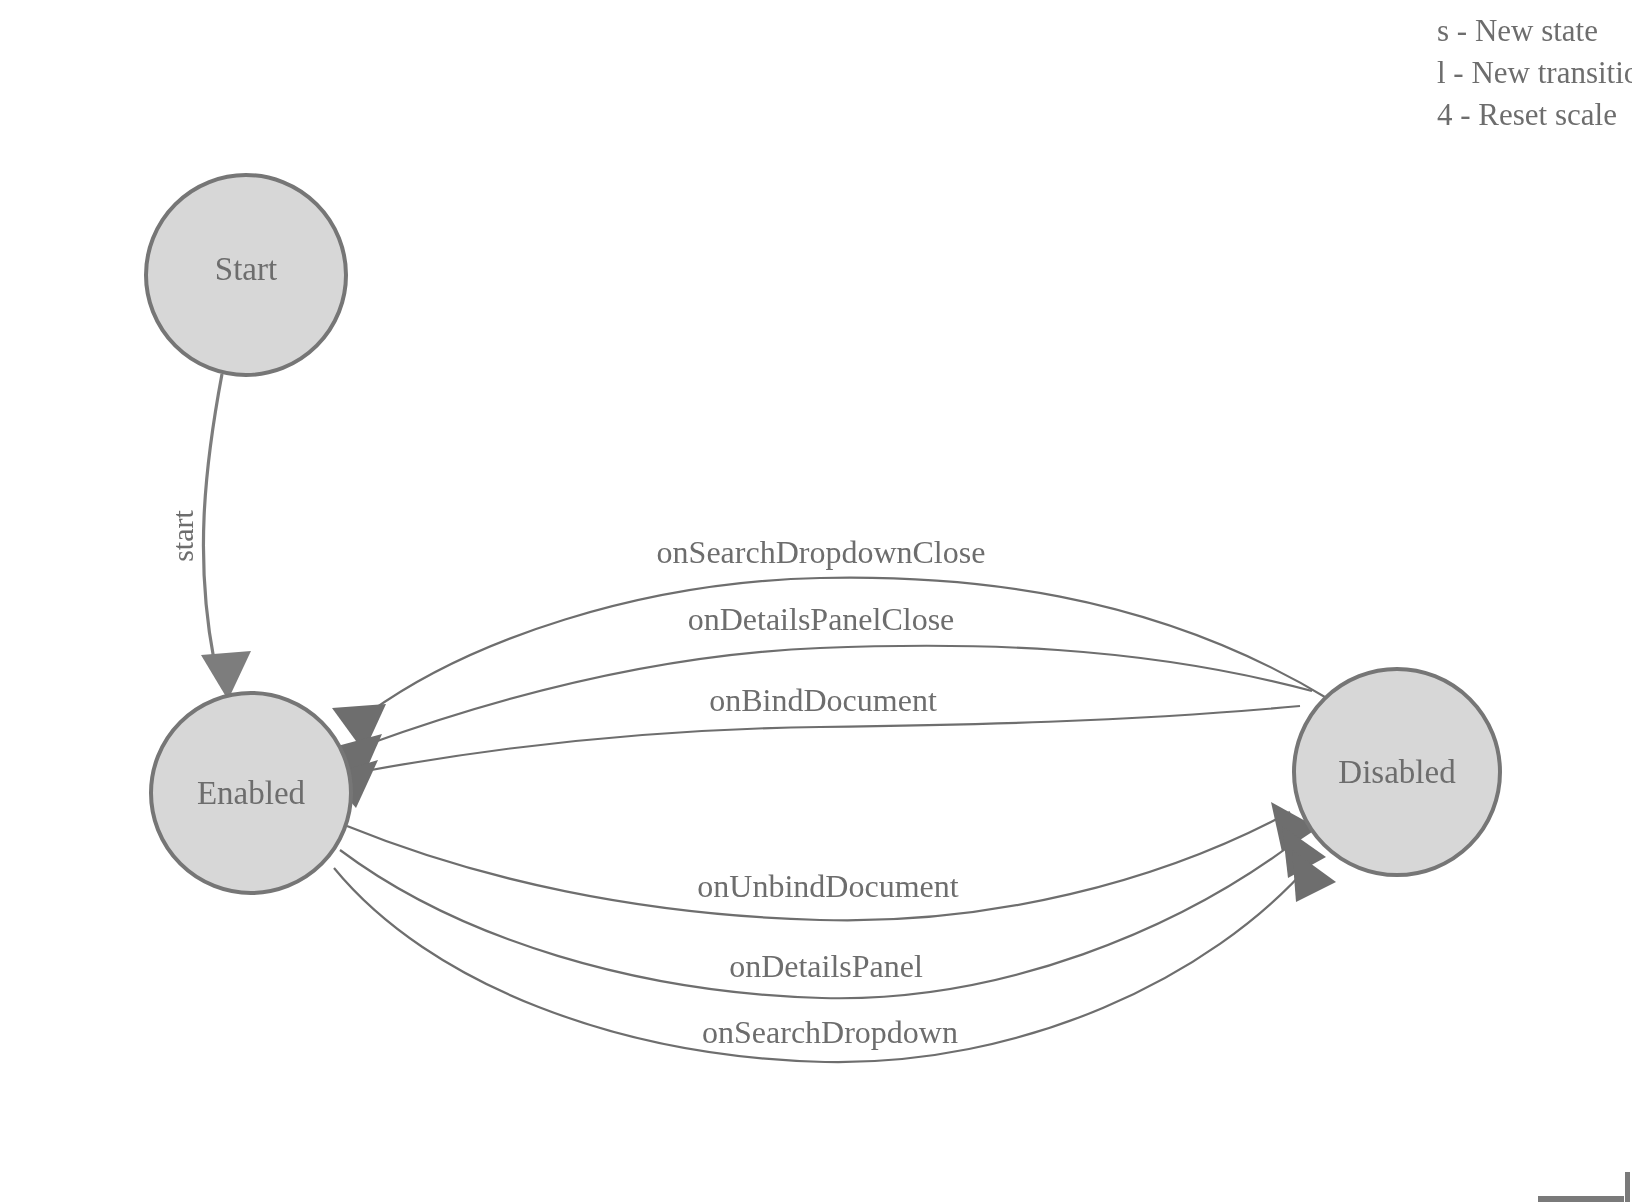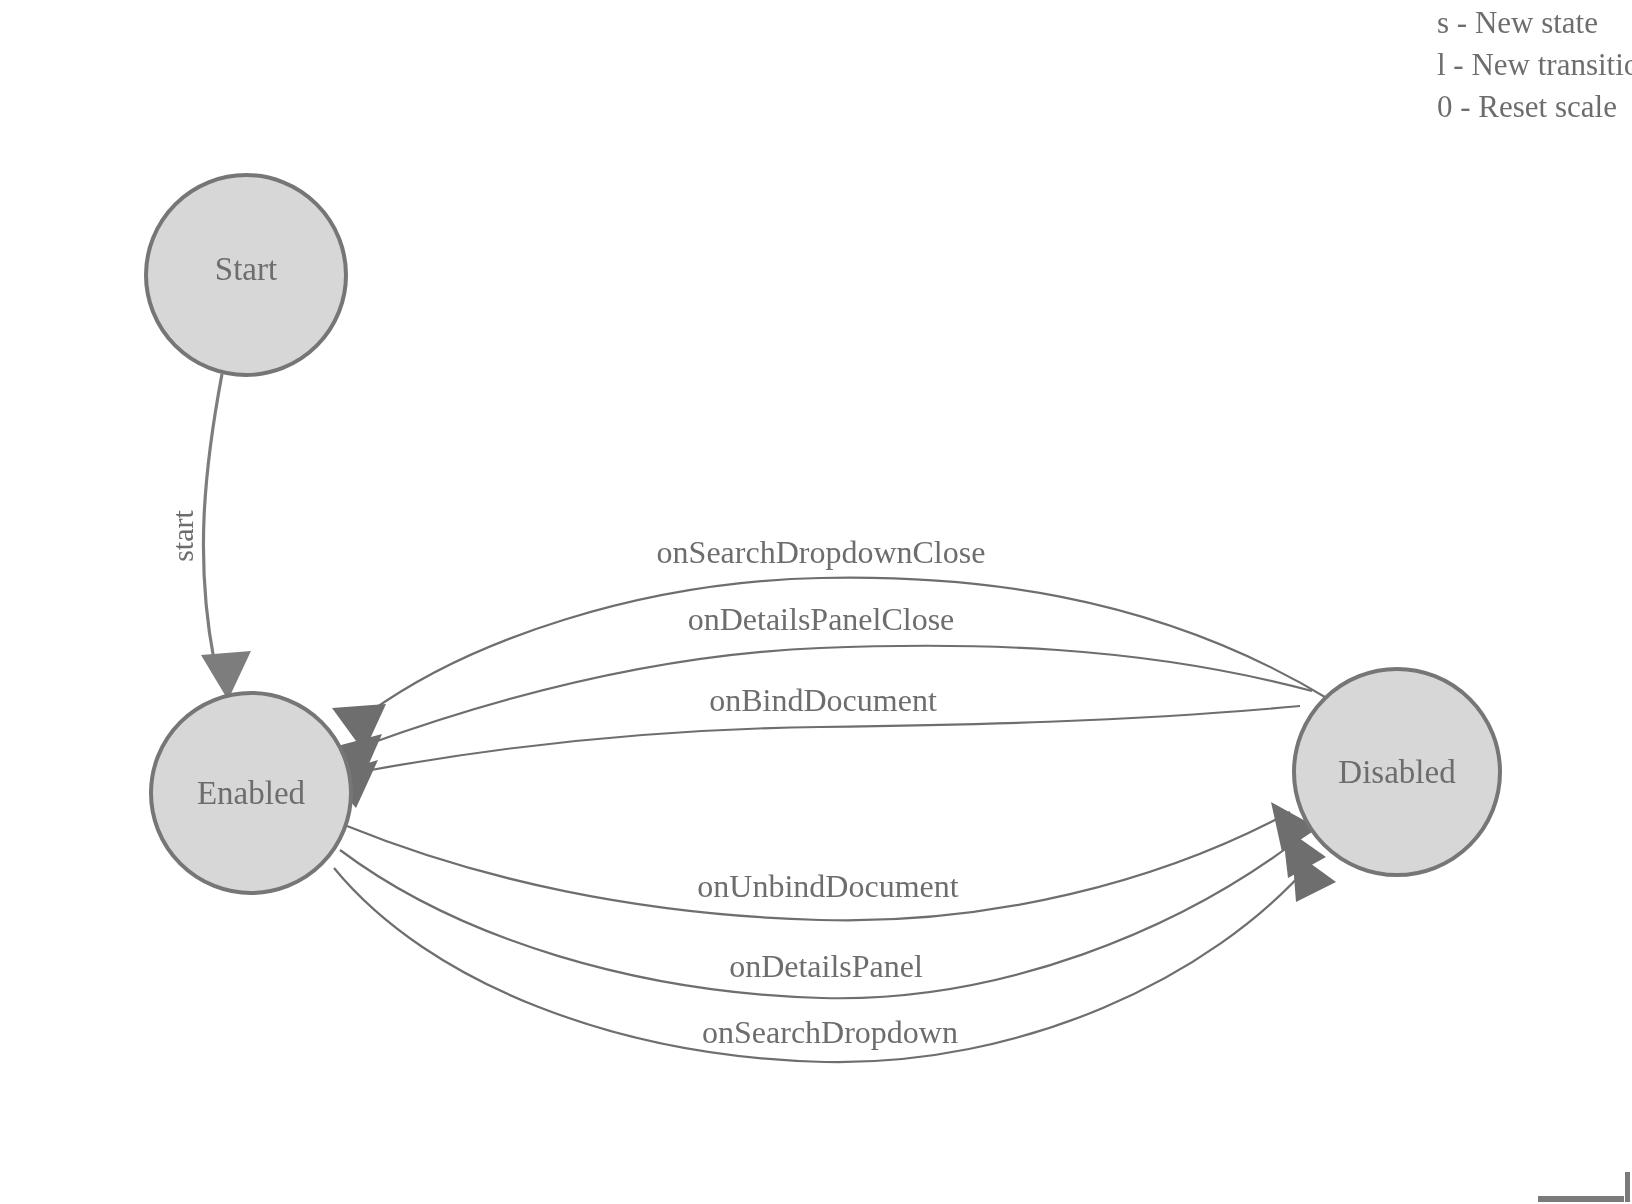--- a/index.html
+++ b/index.html
@@ -73,21 +73,21 @@
     font-family: "Liberation Serif", "DejaVu Serif", serif;
     font-size: 30px;
     text-anchor: middle;
   }
   #legend-panel {
     position: absolute;
     right: 0;
     top: 0;
     width: 205px;
     overflow: hidden;
-    padding-top: 2px;
+    padding-top: 10px;
     pointer-events: auto;
   }
   .legend-line {
     color: #6d6d6d;
     font-family: "Liberation Serif", "DejaVu Serif", serif;
     font-size: 31px;
     line-height: 42px;
     white-space: nowrap;
     padding-left: 10px;
   }
@@ -177,19 +177,19 @@
 
     <text class="edge-label" x="826" y="977">onDetailsPanel</text>
 
     <text class="edge-label" x="830" y="1043">onSearchDropdown</text>
 
   </svg>
 
   <div id="legend-panel">
     <div class="legend-line">s - New state</div>
     <div class="legend-line">l - New transition</div>
-    <div class="legend-line">0 - Reset scale</div>
+    <div class="legend-line">4 - Reset scale</div>
   </div>
 
   <div id="scroll-corner-v"></div>
   <div id="scroll-corner-h"></div>
 
 </div>
 
 </body></html>

